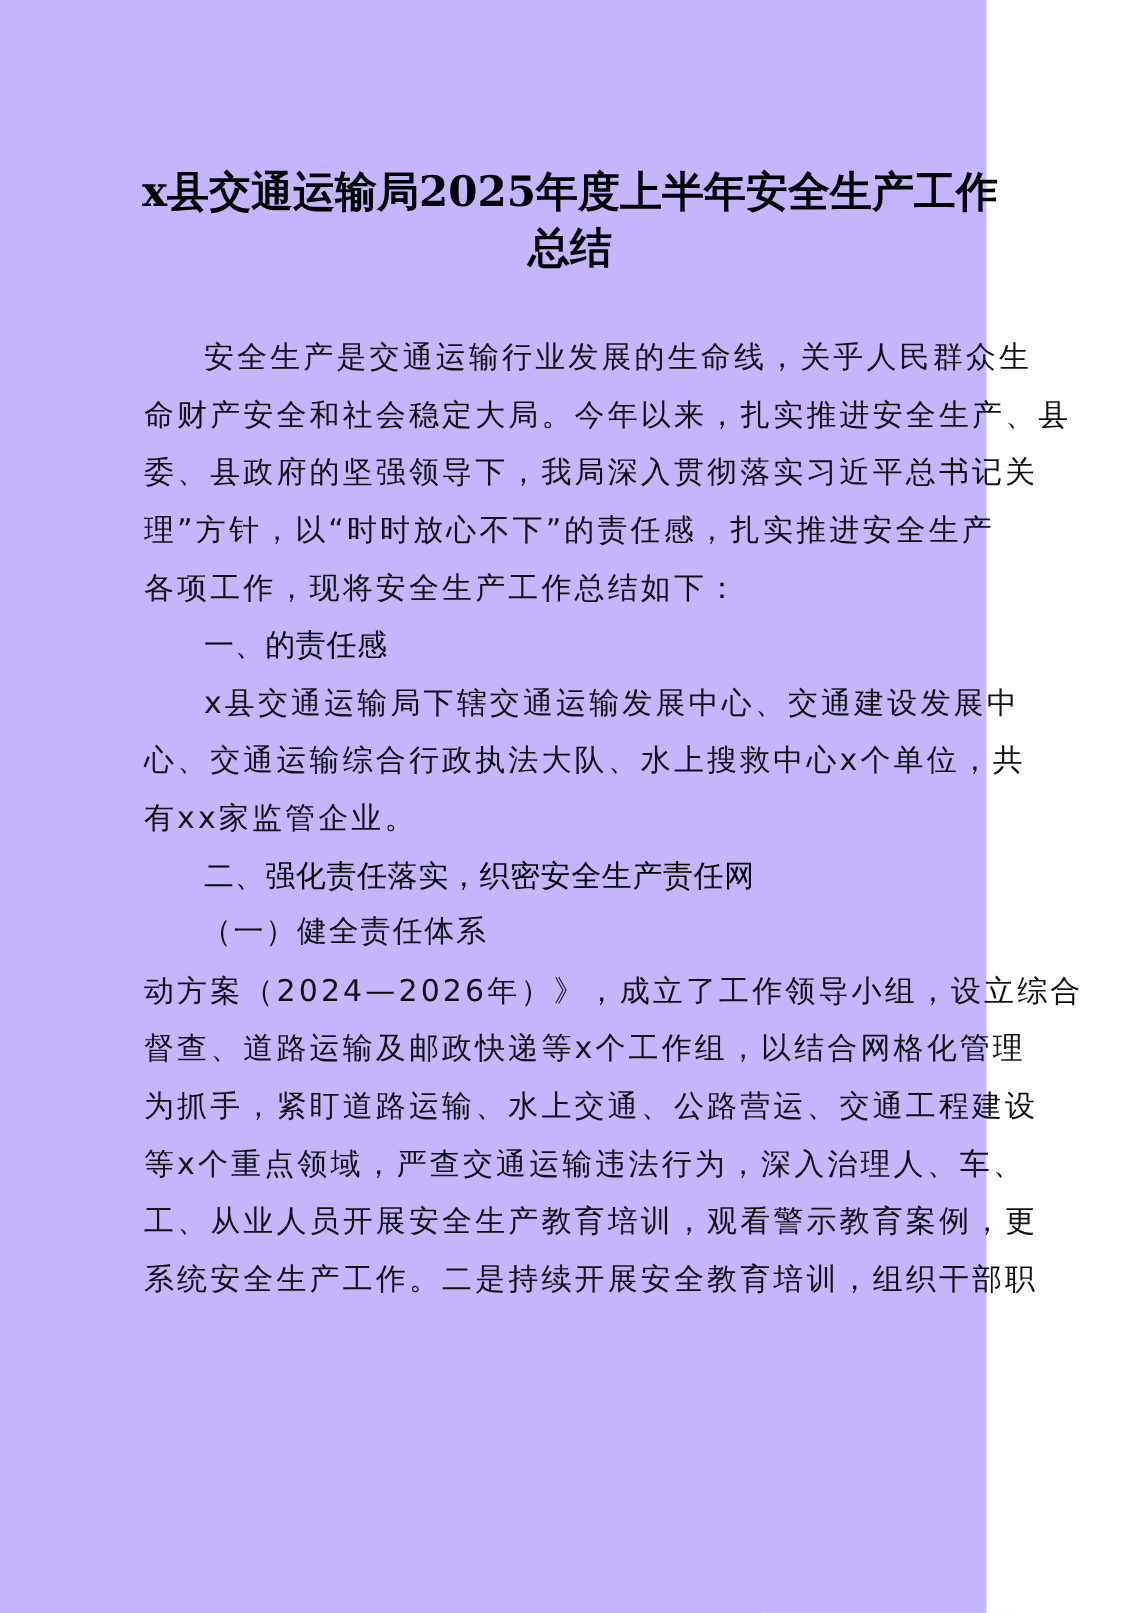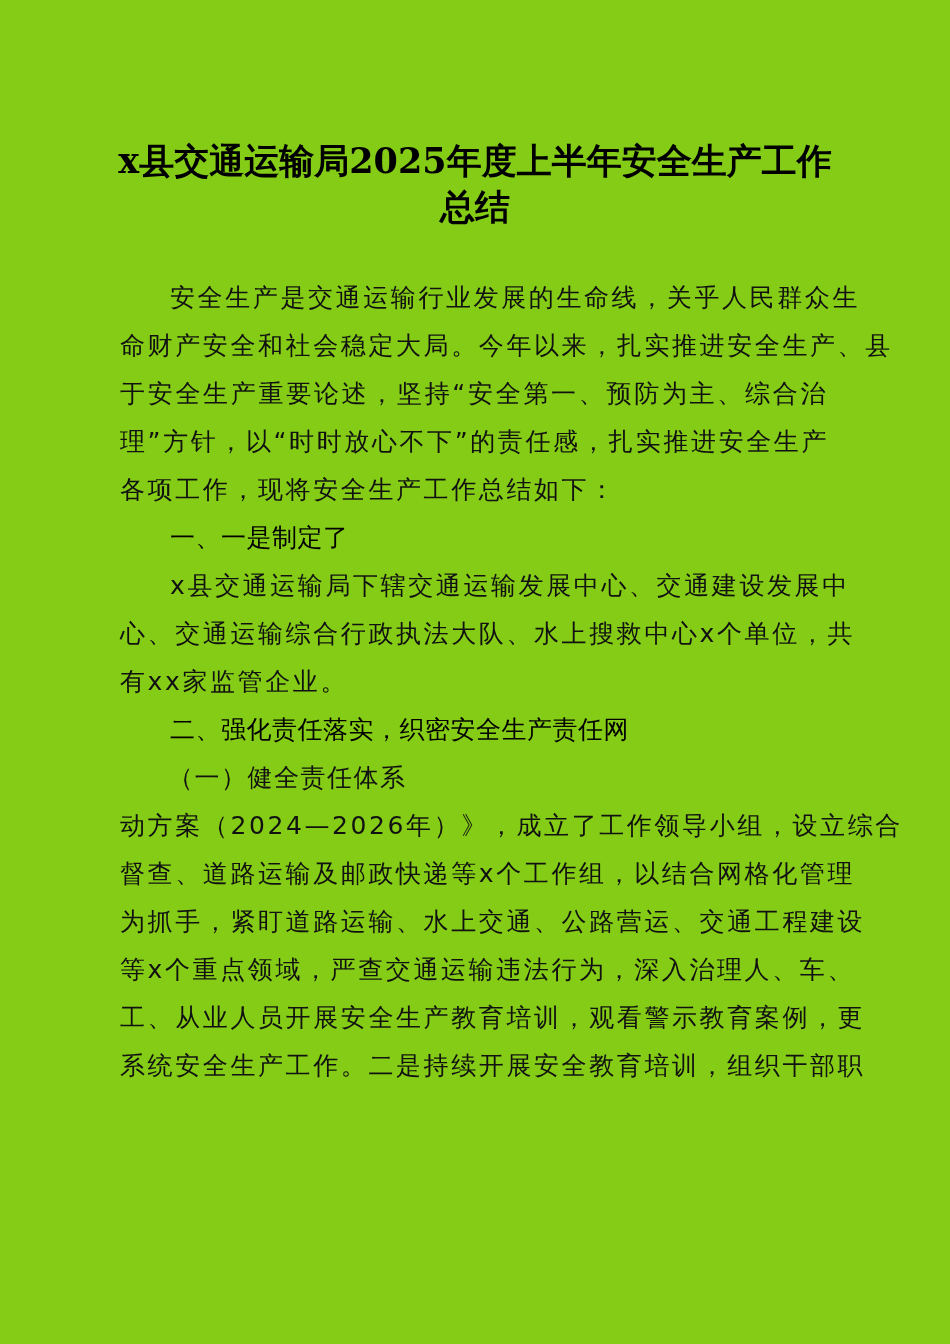--- a/index.html
+++ b/index.html
@@ -1,54 +1,54 @@
 <!DOCTYPE html>
 <html><head>
   <meta charset="utf-8">
   <style>
     html, body { margin: 0; padding: 0; background: #ffffff; }
     body { width: 950px; height: 1344px; position: relative; overflow: hidden; }
-    .page { position: absolute; left: 0; top: 0; width: 950px; height: 1344px; background: #84cc16; }
+    .page { position: absolute; left: 0; top: 0; width: 822px; height: 1344px; background: #c4b5fd; }
     .title {
       position: absolute; left: 100px; top: 138px; width: 750px;
       text-align: center; color: #000;
       font-family: "DejaVu Serif", "Liberation Serif", serif;
       font-weight: bold; font-size: 35px; line-height: 46px;
     }
     .body-text {
       position: absolute; left: 120px; top: 274px; width: 708px;
       color: #111;
       font-family: "DejaVu Sans", "Liberation Sans", sans-serif;
       font-size: 25px; line-height: 48px;
       letter-spacing: 2.6px;
       text-align: justify;
     }
     .line { display: block; white-space: nowrap; height: 48px; text-align: justify; text-align-last: justify; }
     .line.last { text-align-last: left; }
     .indent { padding-left: 50px; }
     .h1 { font-family: "DejaVu Sans", "Liberation Sans", sans-serif; font-weight: normal; color: #000; letter-spacing: 0.5px; text-align-last: left; }
-    .h2 { letter-spacing: 1.5px; text-align-last: left; padding-left: 48px; }
+    .h2 { letter-spacing: 1.5px; text-align-last: left; padding-left: 48px; font-family: Liberation Mono, monospace; }
   </style>
 </head>
 <body>
 
 <div class="page">
   <div class="title">
     <div>x县交通运输局2025年度上半年安全生产工作</div>
     <div>总结</div>
   </div>
 
   <div class="body-text">
     <span class="line indent">安全生产是交通运输行业发展的生命线，关乎人民群众生</span>
     <span class="line">命财产安全和社会稳定大局。今年以来，扎实推进安全生产、县</span>
-    <span class="line">于安全生产重要论述，坚持“安全第一、预防为主、综合治</span>
+    <span class="line">委、县政府的坚强领导下，我局深入贯彻落实习近平总书记关</span>
     <span class="line">理”方针，以“时时放心不下”的责任感，扎实推进安全生产</span>
     <span class="line last">各项工作，现将安全生产工作总结如下：</span>
 
-    <span class="line indent h1">一、一是制定了</span>
+    <span class="line indent h1">一、的责任感</span>
     <span class="line indent">x县交通运输局下辖交通运输发展中心、交通建设发展中</span>
     <span class="line">心、交通运输综合行政执法大队、水上搜救中心x个单位，共</span>
     <span class="line last">有xx家监管企业。</span>
 
     <span class="line indent h1">二、强化责任落实，织密安全生产责任网</span>
     <span class="line h2">（一）健全责任体系</span>
     <span class="line">动方案（2024—2026年）》，成立了工作领导小组，设立综合</span>
     <span class="line">督查、道路运输及邮政快递等x个工作组，以结合网格化管理</span>
     <span class="line">为抓手，紧盯道路运输、水上交通、公路营运、交通工程建设</span>
     <span class="line">等x个重点领域，严查交通运输违法行为，深入治理人、车、</span>

